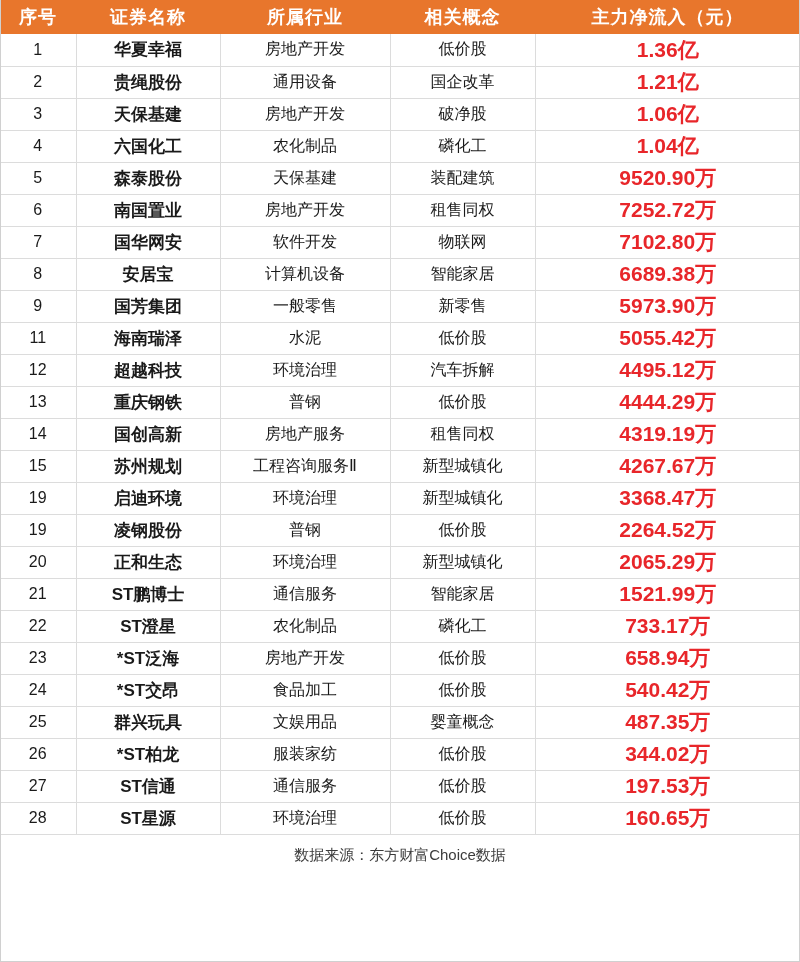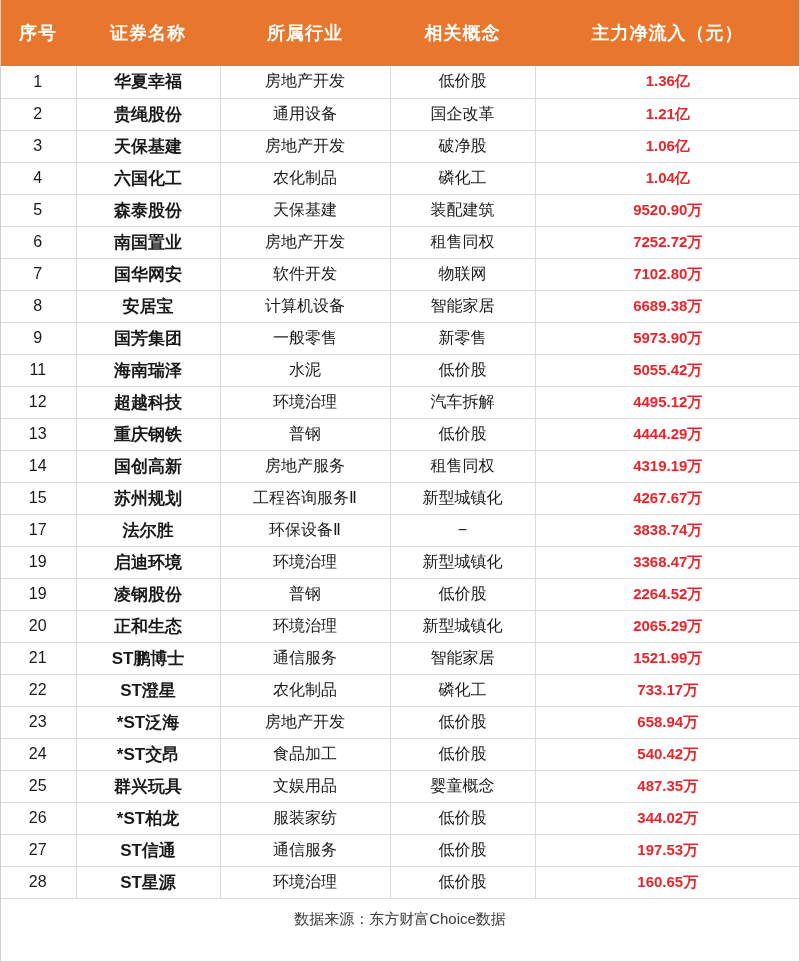--- a/index.html
+++ b/index.html
@@ -31,21 +31,21 @@
   table.stock-table col.c-con    { width: 145px; }
   table.stock-table col.c-flow   { width: 265px; }
 
   thead th {
     background: #e8762c;
     color: #ffffff;
     font-size: 18px;
     font-weight: bold;
     height: 34px;
     line-height: 34px;
-    padding: 16px;
+    padding: 0;
     text-align: center;
     border: none;
     letter-spacing: 1px;
   }
   tbody td {
     height: 32px;
     font-size: 16px;
     text-align: center;
     padding: 0 2px;
     border-bottom: 1px solid #dcdcdc;
@@ -63,21 +63,21 @@
     font-weight: bold;
     font-size: 17px;
     margin-top: 23px;
   }
   tbody td.ind, tbody td.con {
     font-size: 16px;
   }
   tbody td.flow {
     color: #e8262a;
     font-weight: bold;
-    font-size: 15px;
+    font-size: 21px;
   }
   tfoot td {
     height: 40px;
     text-align: center;
     font-size: 15px;
     color: #3b3b3b;
     border: none;
     padding-top: 4px;
   }
   .outer-border {
@@ -202,27 +202,20 @@
           <td class="flow">4319.19万</td>
         </tr>
         <tr>
           <td class="idx">15</td>
           <td class="name">苏州规划</td>
           <td class="ind">工程咨询服务Ⅱ</td>
           <td class="con">新型城镇化</td>
           <td class="flow">4267.67万</td>
         </tr>
         <tr>
-          <td class="idx">17</td>
-          <td class="name">法尔胜</td>
-          <td class="ind">环保设备Ⅱ</td>
-          <td class="con">−</td>
-          <td class="flow">3838.74万</td>
-        </tr>
-        <tr>
           <td class="idx">19</td>
           <td class="name">启迪环境</td>
           <td class="ind">环境治理</td>
           <td class="con">新型城镇化</td>
           <td class="flow">3368.47万</td>
         </tr>
         <tr>
           <td class="idx">19</td>
           <td class="name">凌钢股份</td>
           <td class="ind">普钢</td>

